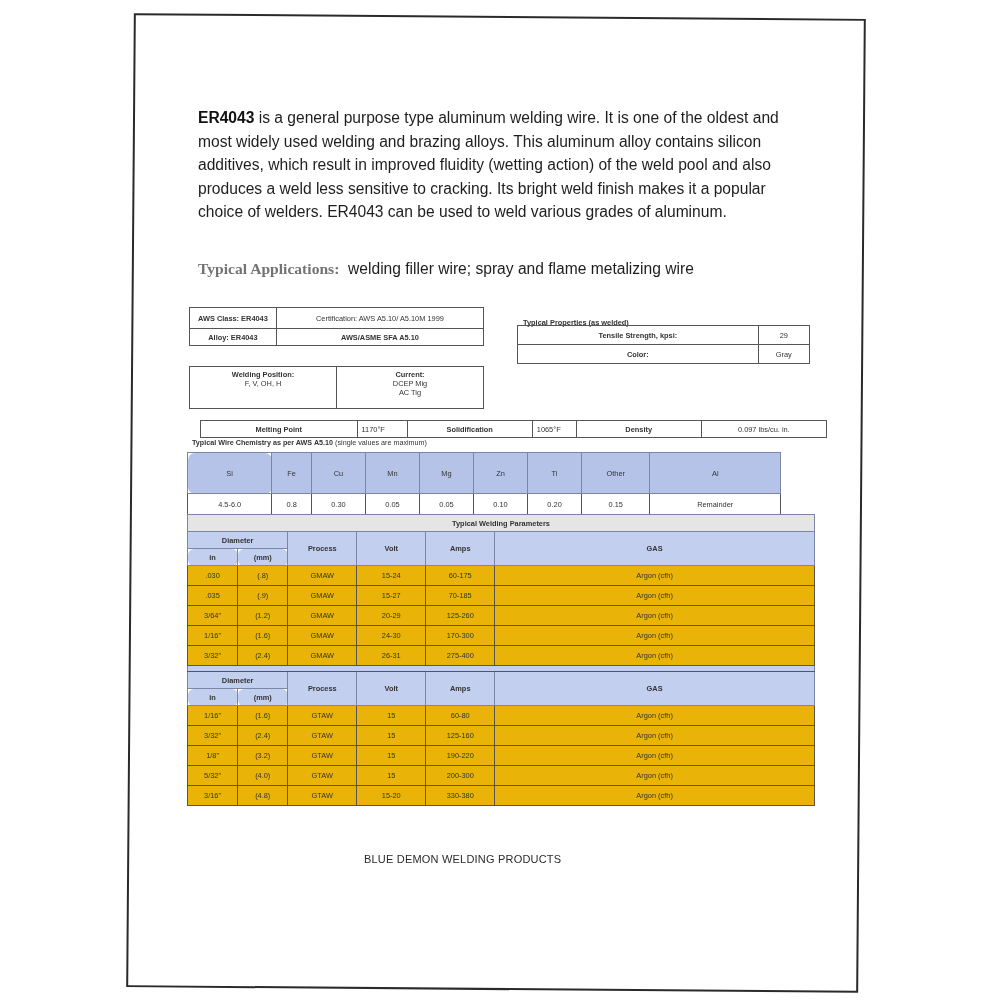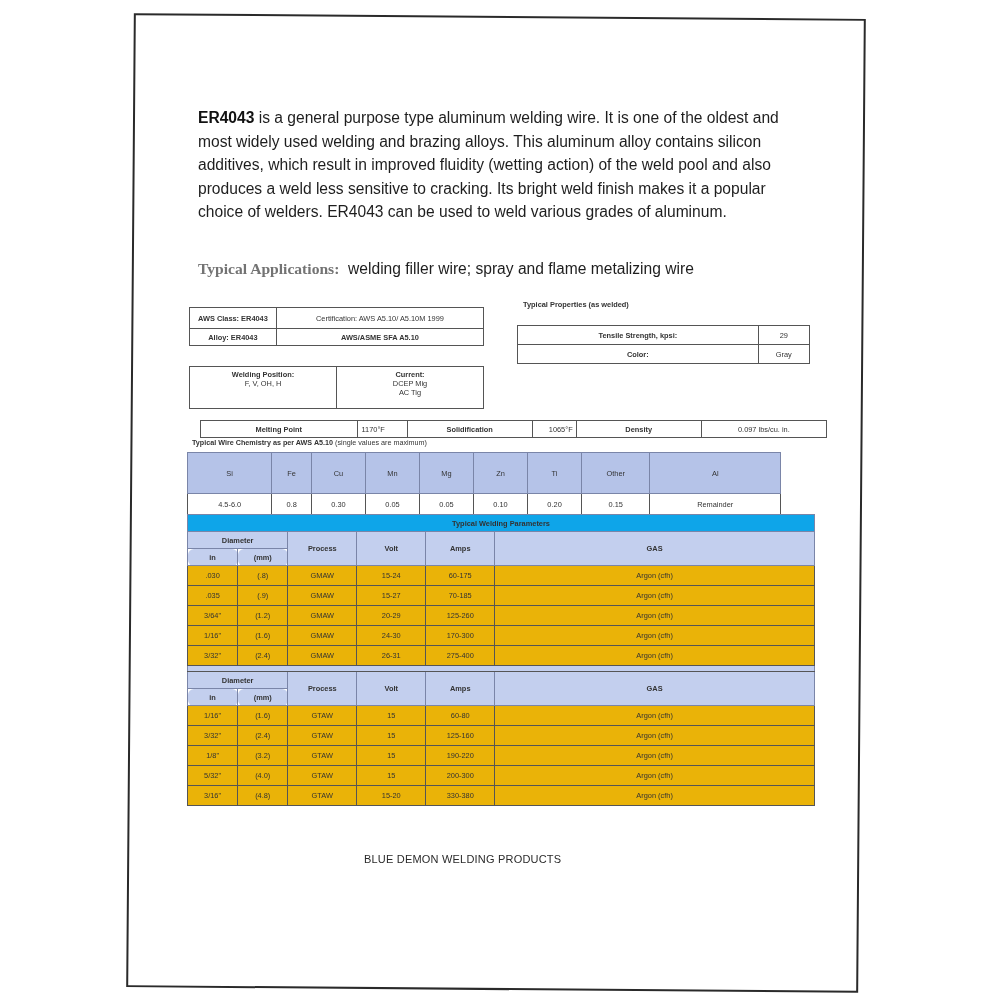--- a/index.html
+++ b/index.html
@@ -8,32 +8,32 @@
   .intro { position:absolute; left:198px; top:106px; width:610px; font-size:15.6px; line-height:23.5px; color:#1e1e1e; }
   .intro b { font-weight:bold; color:#111; }
   .apps { position:absolute; left:198px; top:260px; font-size:15.6px; color:#1e1e1e; }
   .apps b { font-weight:bold; color:#737373;font-family:Liberation Serif, serif; }
   table { border-collapse:collapse; position:absolute; font-size:7.4px; color:#333; }
   td, th { border:1px solid #555; text-align:center; padding:0; font-weight:normal; }
   th { font-weight:bold; }
   .t-aws { left:189px; top:307px; width:295px; }
   .t-aws td { height:16px; }
   .t-pos { left:189px; top:366px; width:295px; }
-  .t-prop-cap { position:absolute; left:523px; top:300px; font-size:7.4px; font-weight:bold; color:#333; }
+  .t-prop-cap { position:absolute; left:523px; top:318px; font-size:7.4px; font-weight:bold; color:#333; }
   .t-prop { left:517px; top:325px; width:293px; }
   .t-prop td { height:18px; }
   .t-melt { left:189px; top:420px; width:627px;margin-left:11px; }
   .t-melt td { height:16px; }
   .chem-cap { position:absolute; left:192px; top:438px; font-size:7.2px; color:#333; }
   .chem-cap b { font-weight:bold; }
   .t-chem { left:187px; top:452px; width:594px; }
   .t-chem th { background:#b5c3e8; height:40px; border-color:#7a85a8; }
   .t-chem td { height:20px; }
   .t-weld { left:187px; top:514px; width:628px; }
-  .t-weld .title td { background:#0ea5e9; height:16px; font-weight:bold; border-color:#7a85a8;margin-left:29px; }
+  .t-weld .title td { background:#e5e5e5; height:16px; font-weight:bold; border-color:#7a85a8;margin-left:29px; }
   .t-weld .hdr th { background:#c3cfee; border-color:#7a85a8; }
   .t-weld .hdr2 th { height:16px;border-radius:6px; }
   .t-weld .row td { height:19px; background:#eab308; }
   .t-weld .spacer td { height:5px; background:#c3cfee; border-left-color:#7a85a8; border-right-color:#7a85a8; }
   .footer { position:absolute; left:364px; top:853px; font-size:11px; color:#2a2a2a; letter-spacing:0.2px; }
 </style>
 </head>
 <body>
 
 <div class="page"></div>
@@ -84,32 +84,32 @@
       </tr>
 </tbody>
   </table>
 
 <table class="t-melt">
   <tbody>
       <tr>
     <td style="width:25%;font-weight:bold">Melting Point</td>
     <td style="width:8%;text-align:left;padding-left:4px">1170°F</td>
     <td style="width:20%;font-weight:bold">Solidification</td>
-    <td style="width:7%;text-align:left;padding-left:16px">1065°F</td>
+    <td style="width:7%;text-align:left;padding-left:4px">1065°F</td>
     <td style="width:20%;font-weight:bold">Density</td>
     <td>0.097 lbs/cu. in.</td>
   </tr>
 </tbody>
   </table>
 
 <div class="chem-cap"><b>Typical Wire Chemistry as per AWS A5.10</b><span> (single values are maximum)</span></div>
 <table class="t-chem">
   <tbody>
       <tr id="chem-head">
-        <th style="font-weight: normal;">Si</th>
+        <th style="font-weight: normal; border-radius: 7px;">Si</th>
         <th style="font-weight: normal;">Fe</th>
         <th style="font-weight: normal;">Cu</th>
         <th style="font-weight: normal;">Mn</th>
         <th style="font-weight: normal;">Mg</th>
         <th style="font-weight: normal;">Zn</th>
         <th style="font-weight: normal;">Ti</th>
         <th style="font-weight: normal;">Other</th>
         <th style="font-weight: normal;">Al</th>
       </tr>
   <tr id="chem-vals">

